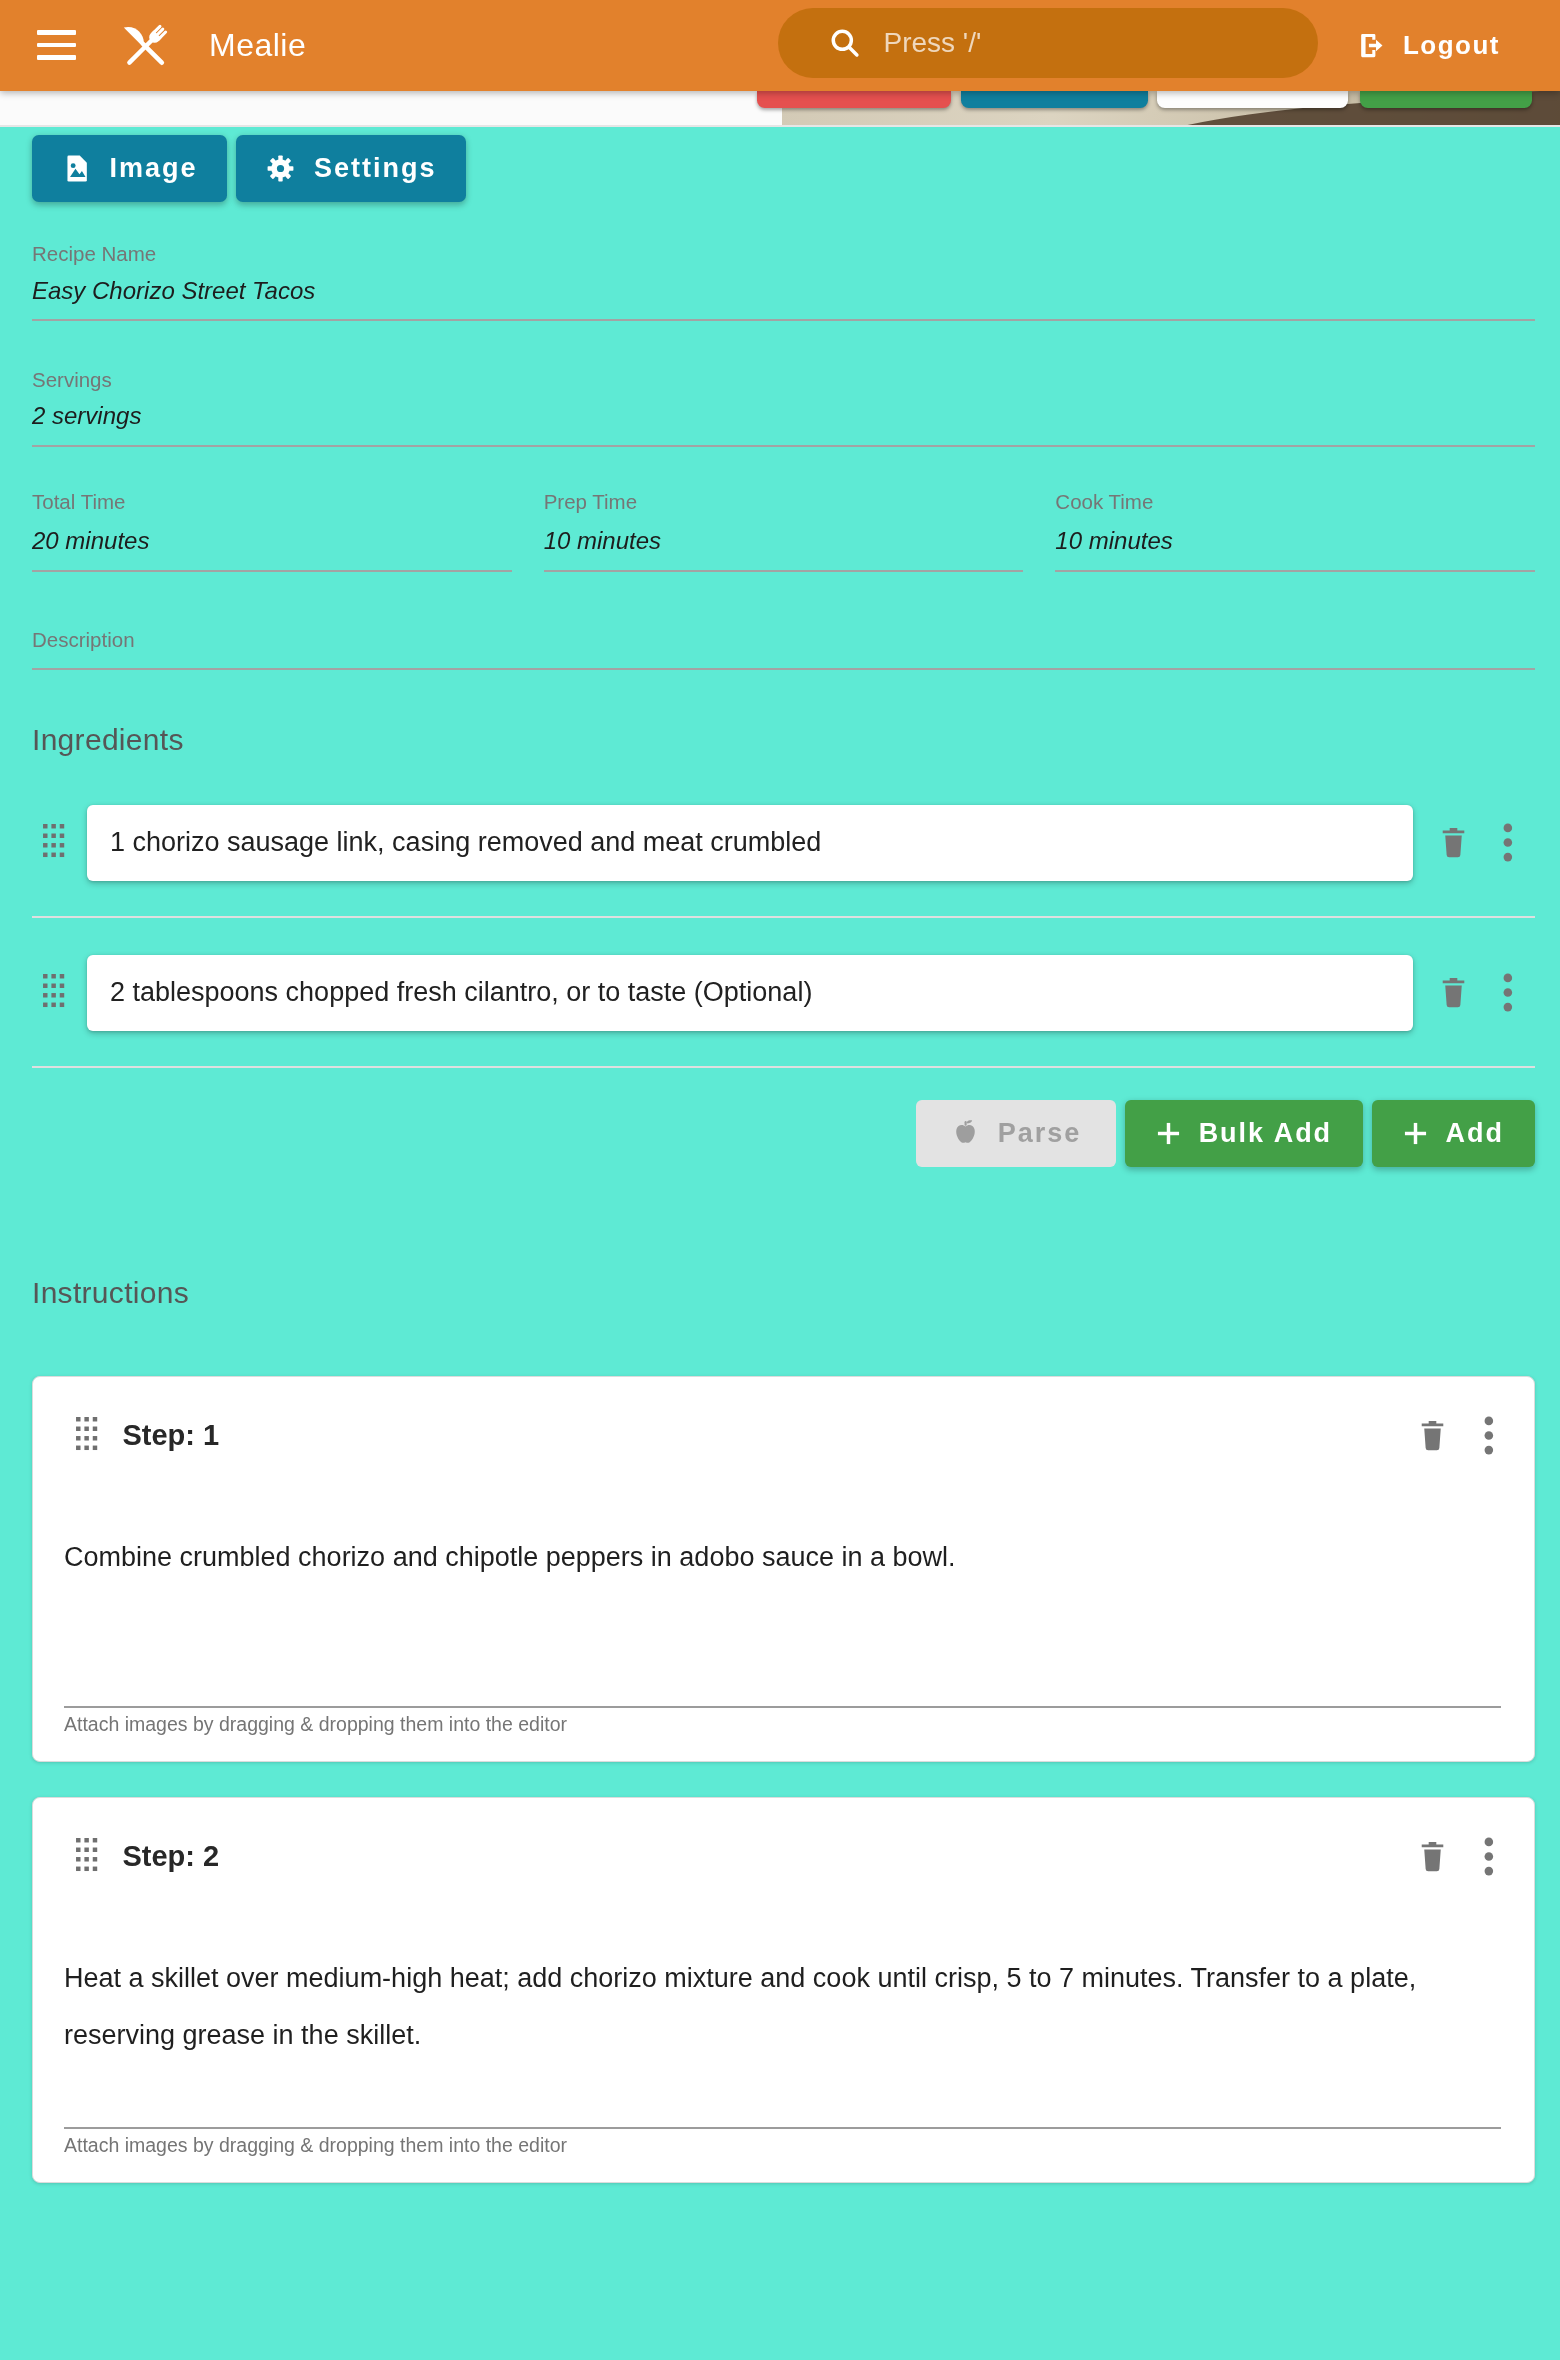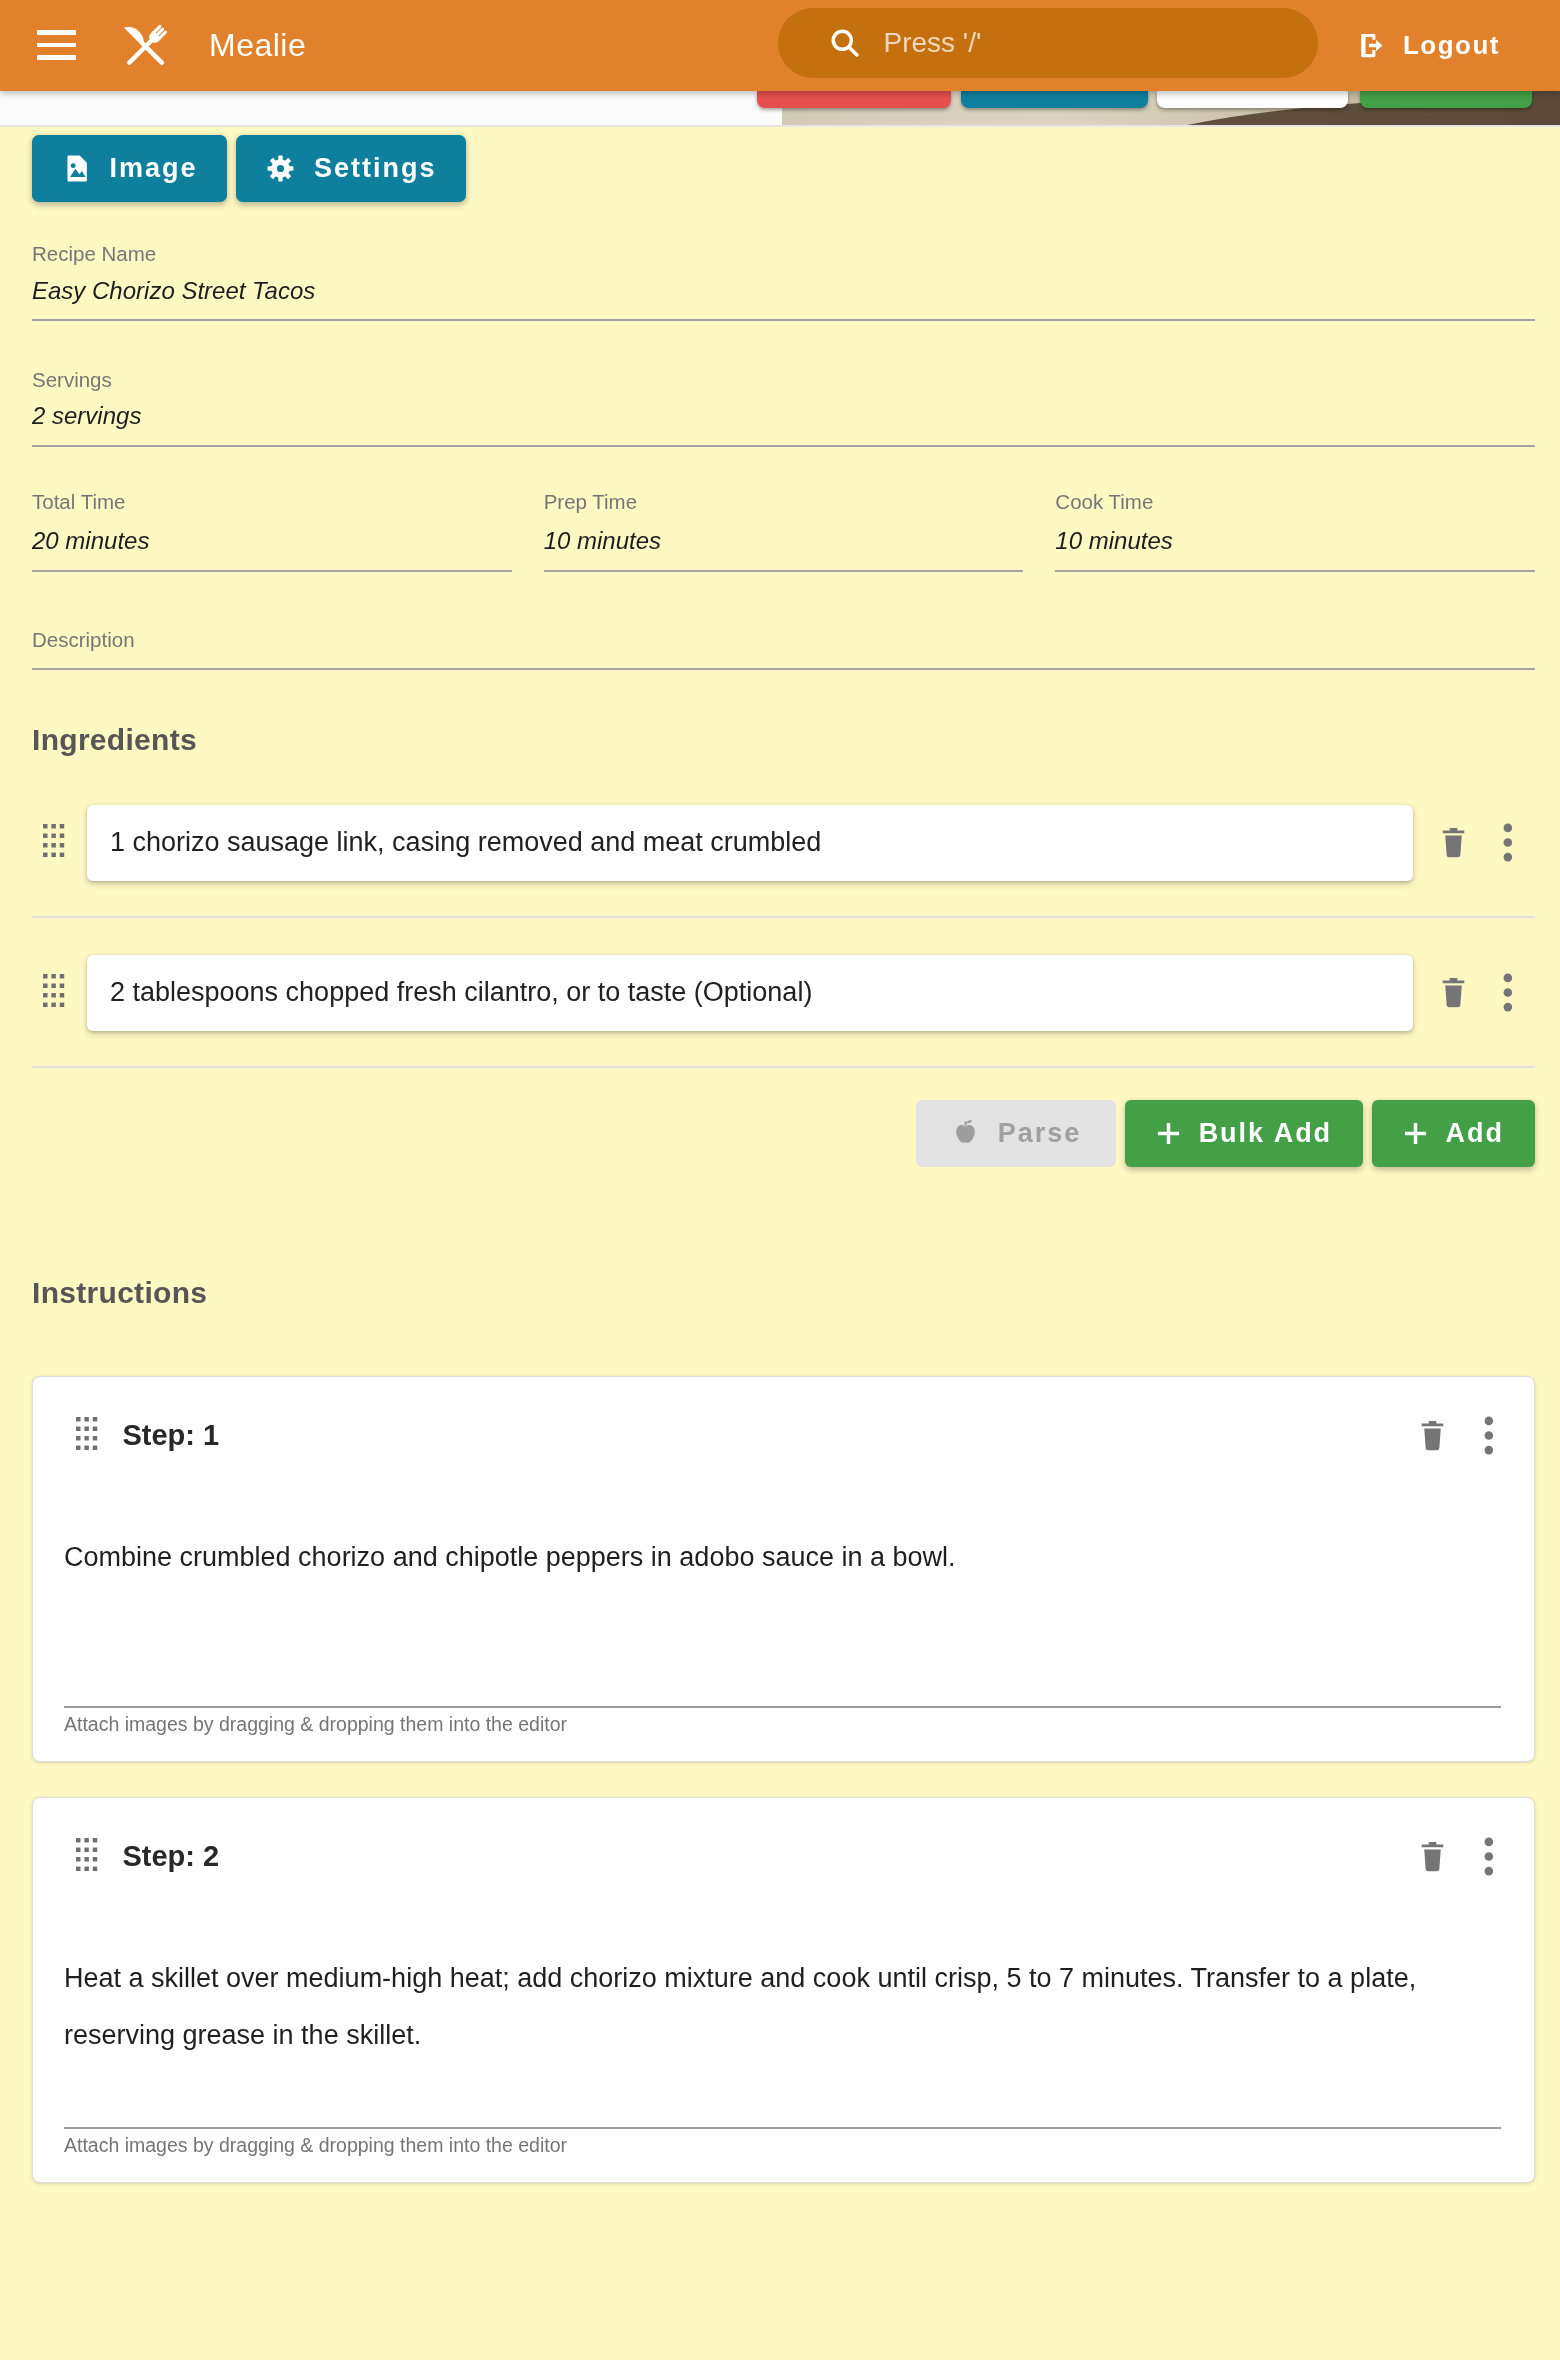--- a/index.html
+++ b/index.html
@@ -1,17 +1,17 @@
 <!DOCTYPE html>
 <html><head>
 <meta charset="utf-8">
 <style>
   * { margin:0; padding:0; box-sizing:border-box; }
   body { font-family:"Liberation Sans", sans-serif; background:#fff; }
-  .page { position:relative; width:1560px; height:2360px; overflow:hidden; background:#fef9c3; }
+  .page { position:relative; width:1560px; height:2360px; overflow:hidden; background:#5eead4; }
 
   
   .appbar { position:relative; height:91px; background:#E2812C; box-shadow:0 2.9px 6.8px rgba(0,0,0,.28); z-index:30; }
   .menu-btn { position:absolute; left:37px; top:30px; width:39px; height:30px; display:flex; flex-direction:column; justify-content:space-between; cursor:pointer; background:none; border:none; }
   .menu-btn span { display:block; height:4.9px; background:#fff; border-radius:1px; }
   .logo { position:absolute; left:113px; top:13.7px; }
   .app-title { position:absolute; left:209px; top:27px; color:#fff; font-size:32px; font-weight:400; letter-spacing:0.5px; }
   .search-pill { position:absolute; left:778px; top:7.8px; width:540px; height:70px; border-radius:35px; background:#C4700F; display:flex; align-items:center; cursor:text; border:none; }
   .search-pill svg { margin-left:49px; }
   .search-ph { margin-left:21.5px; font-size:28px; color:rgba(255,255,255,.72); }
@@ -43,21 +43,21 @@
   .fg-name { margin-top:40px; padding-bottom:13.7px; }
   .fg-name .f-value { margin-top:11.7px; }
   .fg-serv { margin-top:47px; padding-bottom:14.6px; }
   .fg-serv .f-value { margin-top:9.8px; }
   .times { margin-top:43px; display:flex; gap:32px; }
   .times .field { flex:1; padding-bottom:14.6px; }
   .times .f-value { margin-top:13.7px; }
   .fg-desc { margin-top:56px; padding-bottom:16px; }
   .fg-desc .f-value { margin-top:7.8px; min-height:218px; line-height:54px; max-width:1365px; }
 
-  .section-h { margin-top:53px; font-size:30px; font-weight:700; color:#565656; letter-spacing:0.3px; }
+  .section-h { margin-top:53px; font-size:30px; font-weight:400; color:#565656; letter-spacing:0.3px; }
   .section-h.instructions { margin-top:109px; }
 
   .ing-row { margin-top:48px; display:flex; align-items:center; padding:0 21.5px 0 10.7px; }
   .ing-row.second { margin-top:37px; }
   .ing-card { flex:1; margin-left:20.5px; height:76px; background:#fff; border-radius:5.9px; box-shadow:0 1px 2.9px rgba(0,0,0,.14),0 2.9px 6.8px rgba(0,0,0,.2); display:flex; align-items:center; padding:0 23.4px; font-size:27px; color:#212121; cursor:text; }
   .icon-btn { background:none; border:none; cursor:pointer; display:flex; align-items:center; }
   .ing-row .trash { margin-left:25px; }
   .ing-row .kebab { margin-left:33px; }
   .divider { margin-top:35px; border-top:2px solid #DFDFDF; }
   .drag { cursor:grab; background:none; border:none; }

